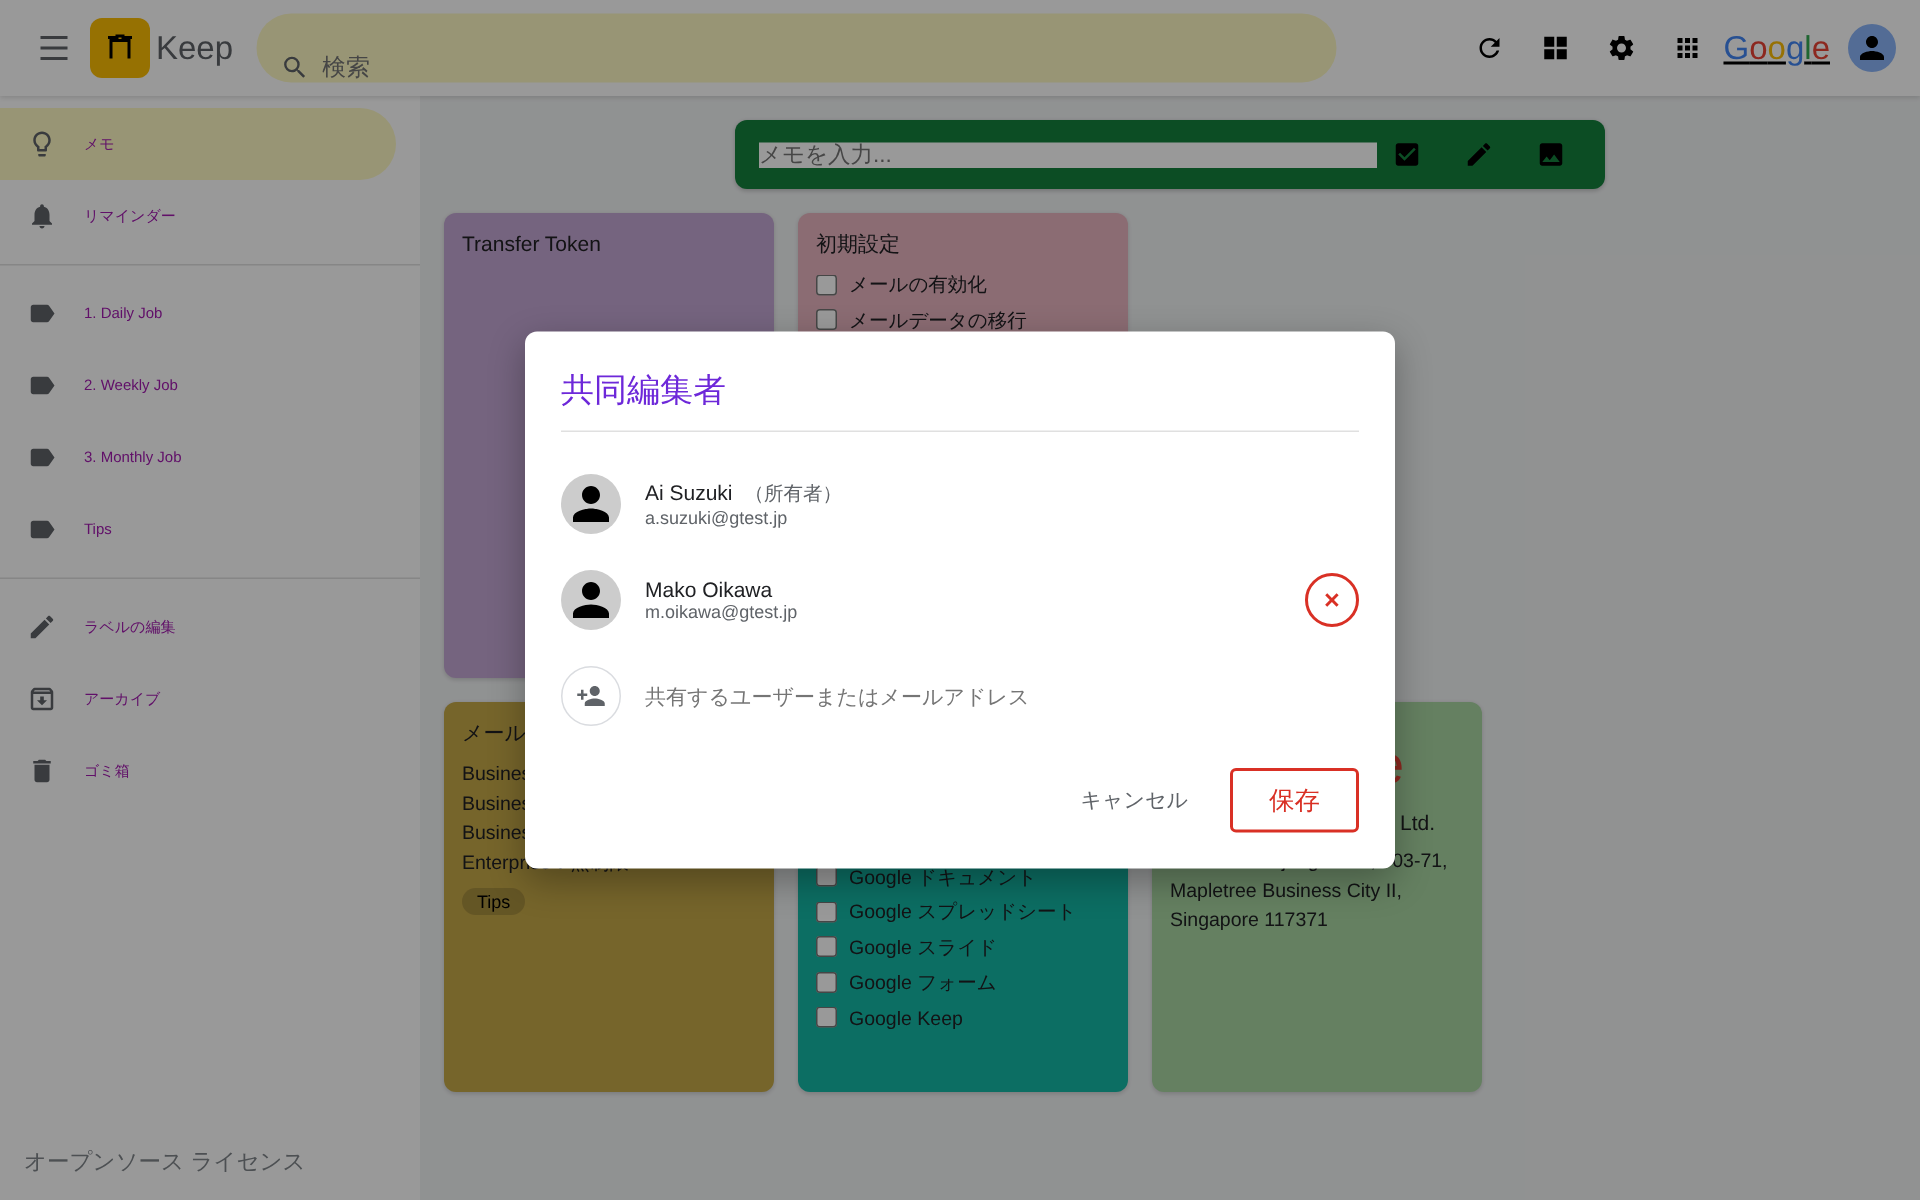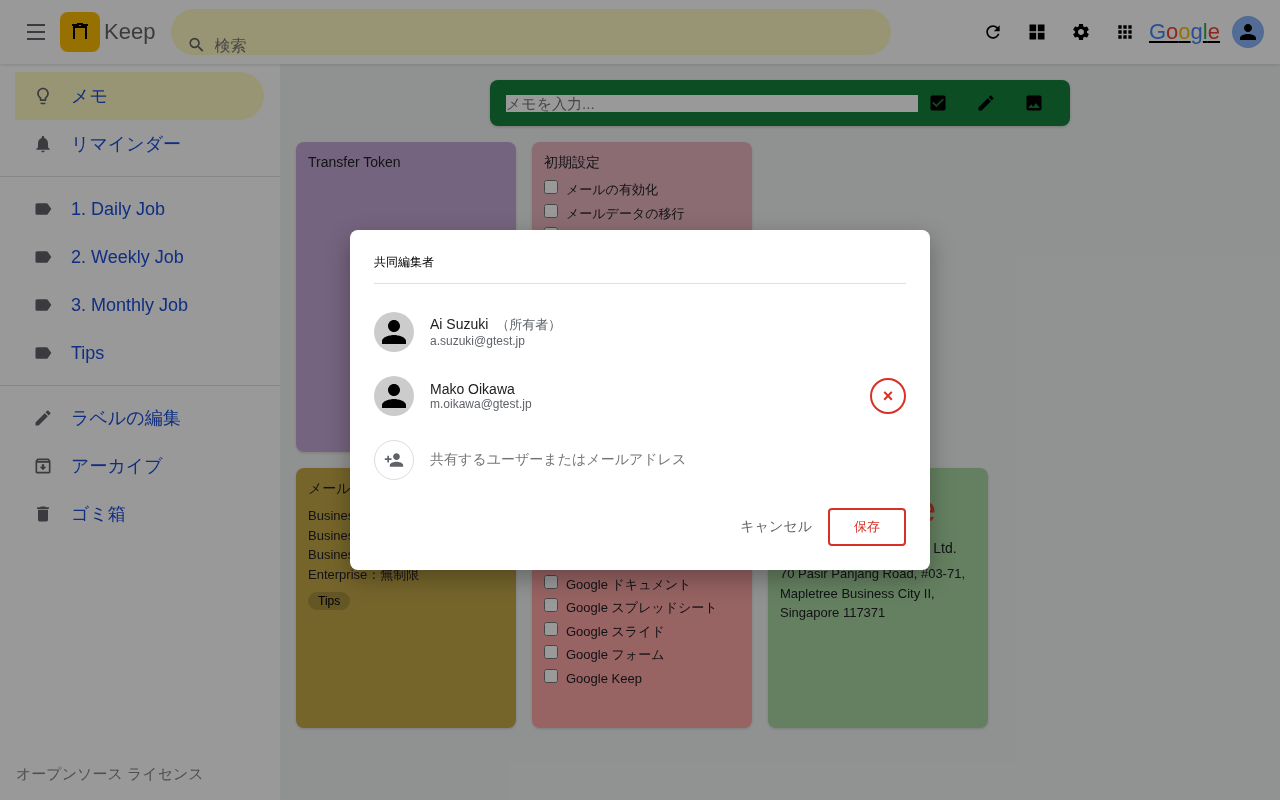--- a/index.html
+++ b/index.html
@@ -28,21 +28,21 @@
     .google-text span:nth-child(4) { color: #4285f4; }
     .google-text span:nth-child(5) { color: #34a853; }
     .google-text span:nth-child(6) { color: #ea4335; }
     .avatar { width: 32px; height: 32px; border-radius: 50%; background: #8ab4f8; overflow: hidden; display: flex; align-items: center; justify-content: center; }
 
     
     .main { display: flex; height: calc(800px - 64px); }
 
     
     .sidebar { width: 280px; background: #fff; padding-top: 8px; display: flex; flex-direction: column; }
-    .sidebar-item { display: flex; align-items: center; padding: 0 16px; height: 48px; border-radius: 0 24px 24px 0; cursor: pointer; margin-right: 16px; font-size: 18px; color: #1d4ed8; margin-left: 15px; }
+    .sidebar-item { display: flex; align-items: center; padding: 0 16px; height: 48px; border-radius: 0 24px 24px 0; cursor: pointer; margin-right: 16px; font-size: 10px; color: #a21caf; }
     .sidebar-item.active { background: #fef9c3; font-weight: 500; }
     .sidebar-item .si-icon { width: 24px; height: 24px; margin-right: 16px; display: flex; align-items: center; justify-content: center; color: #5f6368; flex-shrink: 0; }
     .sidebar-divider { height: 1px; background: #e0e0e0; margin: 8px 0; }
     .sidebar-bottom { margin-top: auto; padding: 16px; font-size: 15px; color: #80868b; }
 
     
     .content { flex: 1; padding: 16px; overflow: auto; position: relative; }
 
     
     .note-input-bar { display: flex; align-items: center; background: #15803d; border-radius: 8px; box-shadow: 0 1px 3px rgba(0,0,0,0.2); padding: 0 16px; height: 46px; margin-bottom: 16px; width: 580px; margin-left: auto; margin-right: auto; }
@@ -50,55 +50,55 @@
     .note-input-actions { display: flex; gap: 8px; }
 
     
     .notes-grid { display: flex; gap: 16px; flex-wrap: wrap; }
 
     
     .note-card { border-radius: 8px; padding: 12px; box-shadow: 0 1px 3px rgba(0,0,0,0.15); min-width: 200px; flex: 0 0 auto; }
     .note-card.purple { background: #c4a7d4; width: 220px; min-height: 310px; }
     .note-card.pink { background: #e8b4c0; width: 220px; min-height: 310px; }
     .note-card.yellow { background: #c5a849; width: 220px; min-height: 200px; }
-    .note-card.white { background: #fca5a5; width: 220px; min-height: 260px; }
+    .note-card.white { background: #14b8a6; width: 220px; min-height: 260px; }
     .note-card.green { background: #a8d5a2; width: 220px; min-height: 200px; }
     .note-card h3 { font-size: 14px; font-weight: 500; margin-bottom: 8px; color: #202124; }
     .note-card .note-content { font-size: 13px; color: #202124; line-height: 1.5; }
-    .note-card .checkbox-item { display: flex; align-items: flex-start; gap: 8px; margin-bottom: 4px; font-size: 13px; }
+    .note-card .checkbox-item { display: flex; align-items: center; gap: 8px; margin-bottom: 4px; font-size: 13px; }
     .note-card .checkbox-item input { width: 14px; height: 14px; }
     .note-tag { display: inline-block; background: rgba(0,0,0,0.15); border-radius: 12px; padding: 2px 10px; font-size: 12px; margin-top: 8px; }
     .google-logo-card { display: flex; align-items: center; justify-content: center; height: 60px; }
     .google-logo-big { font-size: 36px; font-weight: 400; }
     .google-logo-big span:nth-child(1) { color: #4285f4; }
     .google-logo-big span:nth-child(2) { color: #ea4335; }
     .google-logo-big span:nth-child(3) { color: #fbbc05; }
     .google-logo-big span:nth-child(4) { color: #4285f4; }
     .google-logo-big span:nth-child(5) { color: #34a853; }
     .google-logo-big span:nth-child(6) { color: #ea4335; }
 
     
     .overlay { position: absolute; top: 0; left: 0; right: 0; bottom: 0; background: rgba(0,0,0,0.4); z-index: 100; display: flex; align-items: center; justify-content: center; }
 
     
     .dialog { background: #fff; border-radius: 8px; width: 580px; padding: 24px; box-shadow: 0 8px 24px rgba(0,0,0,0.3); }
-    .dialog-title { font-size: 12px; color: #000000; margin-bottom: 16px; padding-bottom: 12px; border-bottom: 1px solid #e0e0e0; }
+    .dialog-title { font-size: 22px; color: #6d28d9; margin-bottom: 16px; padding-bottom: 12px; border-bottom: 1px solid #e0e0e0; }
     .collaborator { display: flex; align-items: center; padding: 12px 0; justify-content: center; }
     .collab-avatar { width: 40px; height: 40px; border-radius: 50%; background: #ccc; overflow: hidden; margin-right: 16px; flex-shrink: 0; display: flex; align-items: center; justify-content: center; }
     .collab-info { flex: 1; }
     .collab-name { font-size: 14px; font-weight: 500; color: #202124; }
     .collab-name .owner-badge { font-weight: 400; color: #5f6368; font-size: 13px; margin-left: 4px; }
     .collab-email { font-size: 12px; color: #5f6368; }
     .remove-btn { width: 36px; height: 36px; border-radius: 50%; border: 2px solid #d93025; background: transparent; cursor: pointer; display: flex; align-items: center; justify-content: center; color: #d93025; font-size: 18px; font-weight: bold; }
     .add-collaborator { display: flex; align-items: center; padding: 12px 0; }
     .add-icon { width: 40px; height: 40px; border-radius: 50%; border: 1px solid #dadce0; display: flex; align-items: center; justify-content: center; margin-right: 16px; flex-shrink: 0; color: #5f6368; }
-    .add-input { flex: 1; border: none; outline: none; font-size: 14px; color: #80868b; font-family: Liberation Serif, serif; }
-    .dialog-actions { display: flex; justify-content: flex-end; padding-top: 16px; }
+    .add-input { flex: 1; border: none; outline: none; font-size: 14px; color: #80868b; }
+    .dialog-actions { display: flex; justify-content: flex-end; gap: 12px; padding-top: 16px; }
     .btn-cancel { background: transparent; border: none; padding: 8px 16px; font-size: 14px; color: #5f6368; cursor: pointer; border-radius: 4px; }
-    .btn-save { background: transparent; border: 2px solid #d93025; padding: 8px 24px; font-size: 13px; color: #d93025; cursor: pointer; border-radius: 4px; font-weight: 500; }
+    .btn-save { background: transparent; border: 2px solid #d93025; padding: 8px 24px; font-size: 17px; color: #d93025; cursor: pointer; border-radius: 4px; font-weight: 500; }
 
     
     svg { fill: currentColor; }
   </style>
 </head>
 <body>
 
 <div class="header">
   <div class="header-menu-icon">
     <div class="hamburger">

